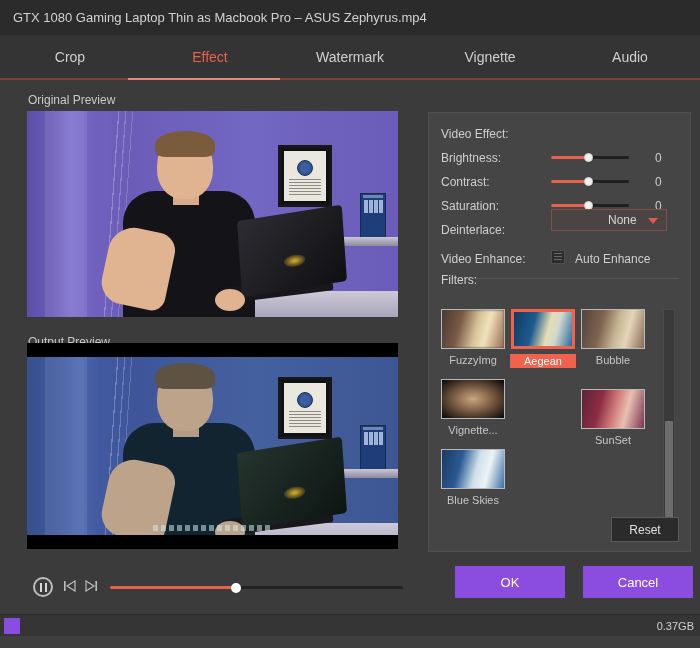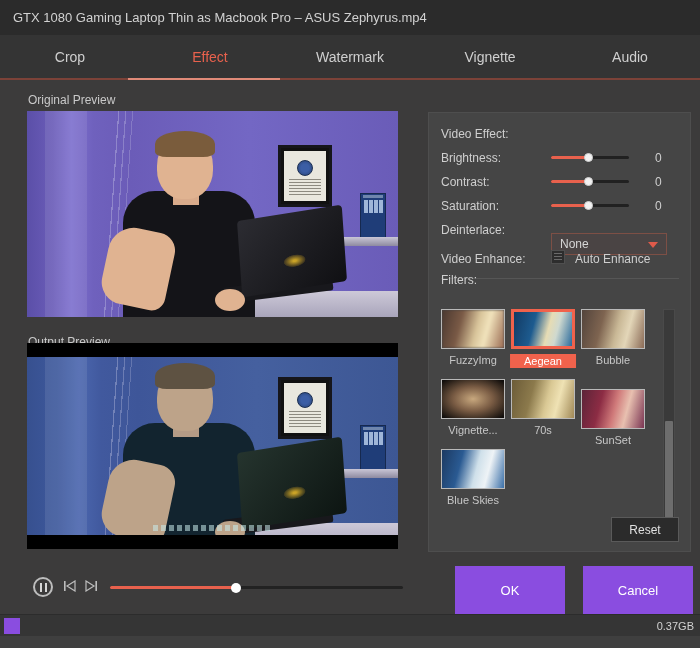--- a/index.html
+++ b/index.html
@@ -316,21 +316,21 @@
 
   .btn-reset {
     position: absolute; left: 182px; top: 404px; width: 68px; height: 25px;
     background: #2b2b2b; border: 1px solid #5a5a5a; color: #e0e0e0;
     font-size: 12px; display: flex; align-items: center; justify-content: center;
     cursor: pointer;
   }
 
   
   .btn-ok, .btn-cancel {
-    position: absolute; top: 566px; width: 110px; height: 48px;
+    position: absolute; top: 566px; width: 110px; height: 32px;
     background: #8a4de0; color: #fff; font-size: 13px;
     display: flex; align-items: center; justify-content: center;
     cursor: pointer; border: none;
   }
   .btn-ok { left: 455px; }
   .btn-cancel { left: 583px; }
 
   
   .statusbar {
     position: absolute; left: 0; top: 614px; width: 700px; height: 22px;
@@ -477,21 +477,21 @@
     <div class="slider-val" style="top:62px;">0</div>
 
     <div class="row-label" style="top:86px;">Saturation:</div>
     <div class="slider-track" style="left:122px; top:91px;">
       <div class="slider-fill"></div>
       <div class="slider-thumb"></div>
     </div>
     <div class="slider-val" style="top:86px;">0</div>
 
     <div class="row-label" style="top:110px;">Deinterlace:</div>
-    <div class="dropdown" style="top:120px;">
+    <div class="dropdown" style="top:96px;padding-left:48px;">
       <span class="dval">None</span>
       <span class="caret"></span>
     </div>
 
     <div class="row-label" style="top:139px;">Video Enhance:</div>
     <div class="checkbox" style="left:122px; top:137px;"></div>
     <div class="cb-label" style="left:146px; top:139px;">Auto Enhance</div>
 
     <div class="divider" style="top:165px;"></div>
 
@@ -516,26 +516,20 @@
           </div>
         <div class="fname">Bubble</div>
       </div>
 
       <div class="fitem" style="left:0px; top:70px;">
         <div class="fthumb">
             <div class="th-base th-vign"></div>
           </div>
         <div class="fname">Vignette...</div>
       </div>
-      <div class="fitem" style="left:70px; top:70px;">
-        <div class="fthumb">
-            <div class="th-base th-70s"></div>
-          </div>
-        <div class="fname">70s</div>
-      </div>
       <div class="fitem" style="left:140px; top:80px;">
         <div class="fthumb">
             <div class="th-base th-sunset"></div>
           </div>
         <div class="fname">SunSet</div>
       </div>
 
       <div class="fitem" style="left:0px; top:140px;">
         <div class="fthumb">
             <div class="th-base th-blue"></div>

